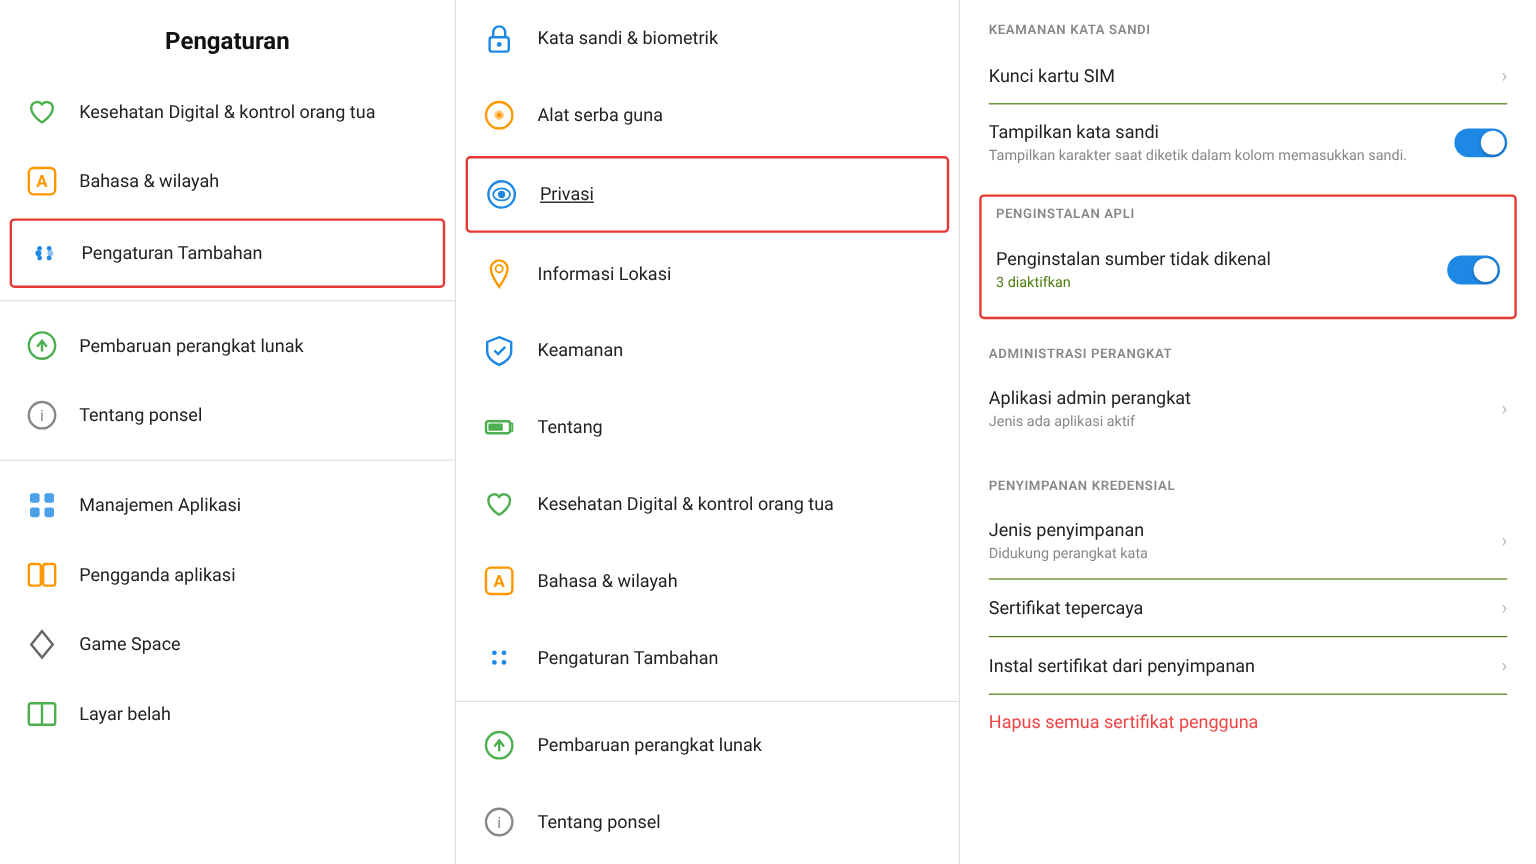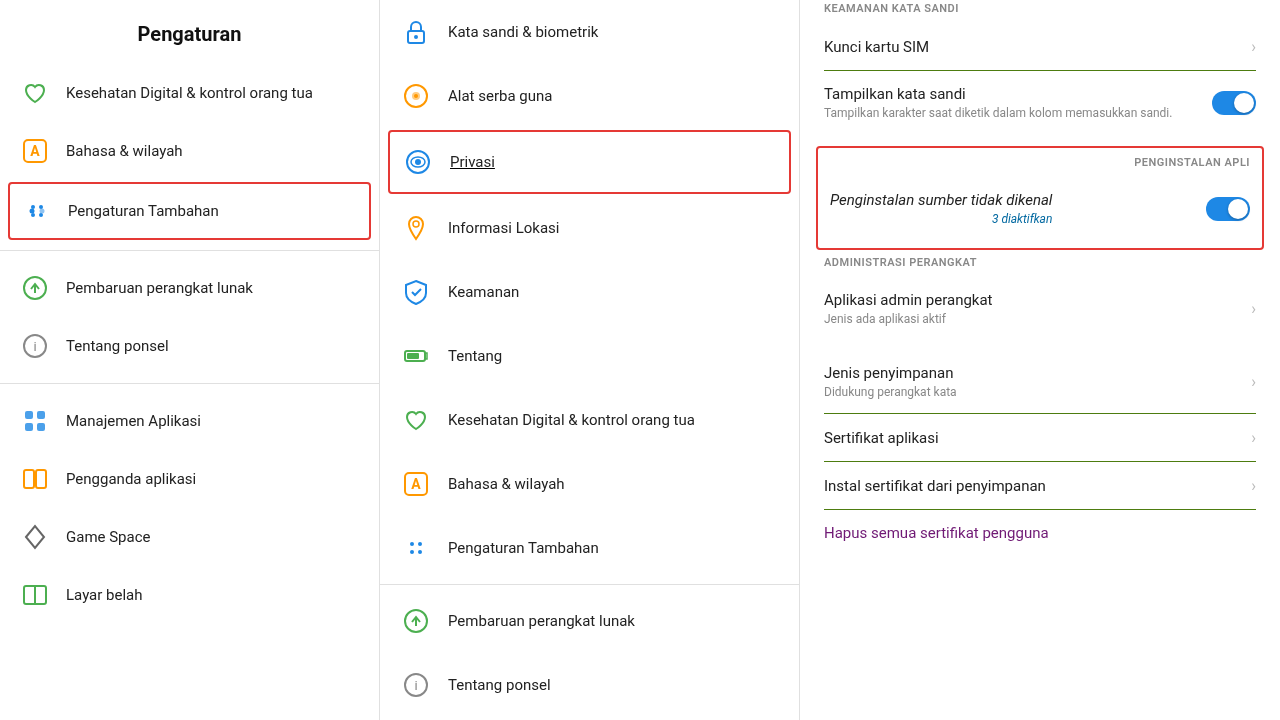--- a/index.html
+++ b/index.html
@@ -104,21 +104,21 @@
     }
 
     
     .right-panel {
       flex: 1;
       background: #fff;
       overflow-y: auto;
       padding: 0;
     }
     .right-section {
-      padding: 2px 24px 8px;
+      padding: 18px 24px 8px;
     }
     .right-section-title {
       font-size: 11px;
       font-weight: 600;
       color: #888;
       letter-spacing: 0.5px;
       text-transform: uppercase;
       margin-bottom: 8px;
     }
     .right-item {
@@ -139,24 +139,24 @@
     .right-item-title {
       font-size: 15px;
       color: #222;
     }
     .right-item-subtitle {
       font-size: 12px;
       color: #888;
       margin-top: 3px;
     }
     .right-item-subtitle.blue {
-      color: #0369a1;
+      color: #4d7c0f;
     }
     .right-item-title.red {
-      color: #701a75;
+      color: #ef4444;
     }
     .chevron {
       color: #bbb;
       font-size: 16px;
     }
     .toggle-on {
       width: 44px;
       height: 24px;
       background: #1e88e5;
       border-radius: 12px;
@@ -422,24 +422,24 @@
 
     <div class="right-item">
       <div class="right-item-content">
         <span class="right-item-title">Tampilkan kata sandi</span>
         <span class="right-item-subtitle">Tampilkan karakter saat diketik dalam kolom memasukkan sandi.</span>
       </div>
       <div class="toggle-on"></div>
     </div>
   </div>
 
-  <div style="margin: 4px 16px; border: 2px solid #e53935; border-radius: 4px; padding: 8px 12px; text-align: right;">
+  <div style="margin: 4px 16px; border: 2px solid #e53935; border-radius: 4px; padding: 8px 12px;">
     <div class="right-section-title">PENGINSTALAN APLI</div>
 
-    <div class="right-item" style="border-bottom:none;font-style:italic;">
+    <div class="right-item" style="border-bottom:none;">
       <div class="right-item-content">
         <span class="right-item-title">Penginstalan sumber tidak dikenal</span>
         <span class="right-item-subtitle blue">3 diaktifkan</span>
       </div>
       <div class="toggle-on"></div>
     </div>
   </div>
 
   <div class="right-section">
     <div class="right-section-title">ADMINISTRASI PERANGKAT</div>
@@ -447,32 +447,33 @@
     <div class="right-item">
       <div class="right-item-content">
         <span class="right-item-title">Aplikasi admin perangkat</span>
         <span class="right-item-subtitle">Jenis ada aplikasi aktif</span>
       </div>
       <span class="chevron">›</span>
     </div>
   </div>
 
   <div class="right-section">
+    <div class="right-section-title">PENYIMPANAN KREDENSIAL</div>
 
     <div class="right-item">
       <div class="right-item-content">
         <span class="right-item-title">Jenis penyimpanan</span>
         <span class="right-item-subtitle">Didukung perangkat kata</span>
       </div>
       <span class="chevron">›</span>
     </div>
 
     <div class="right-item">
       <div class="right-item-content">
-        <span class="right-item-title">Sertifikat aplikasi</span>
+        <span class="right-item-title">Sertifikat tepercaya</span>
       </div>
       <span class="chevron">›</span>
     </div>
 
     <div class="right-item">
       <div class="right-item-content">
         <span class="right-item-title">Instal sertifikat dari penyimpanan</span>
       </div>
       <span class="chevron">›</span>
     </div>

